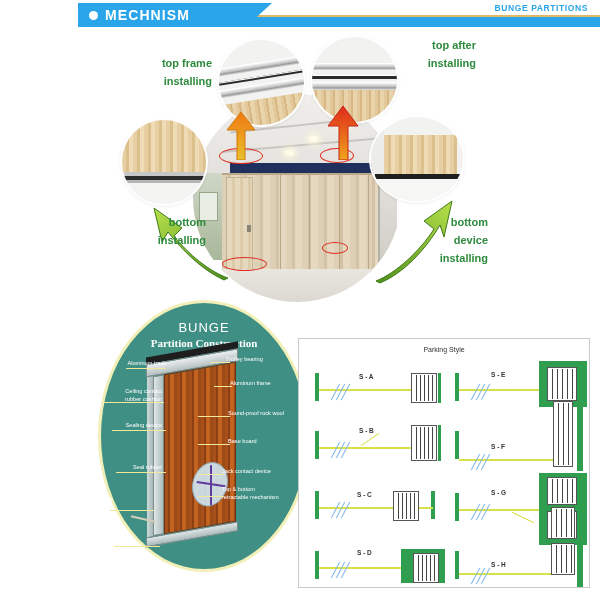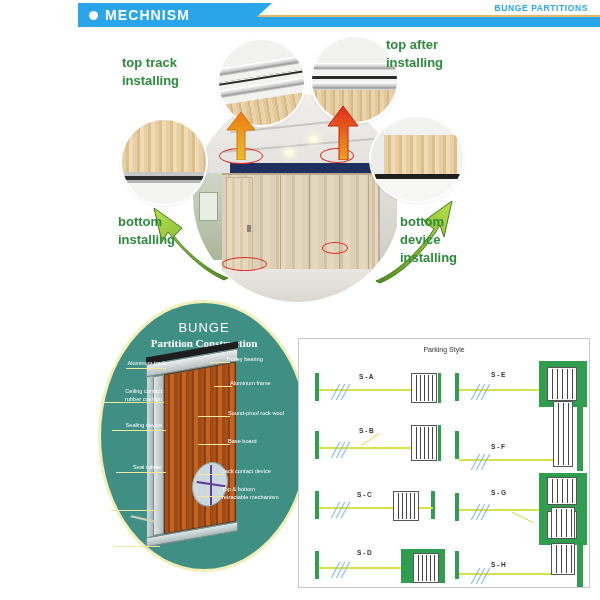--- a/index.html
+++ b/index.html
@@ -149,22 +149,22 @@
   }
   .mp-spot{ position:absolute; width:9px; height:6px; border-radius:50%;
     background:#fffbe8; box-shadow:0 0 6px 3px rgba(255,250,220,.85); }
 
   
   .red-ell{ position:absolute; border:1.6px solid #e02b20; border-radius:50%;
             background:transparent; }
   .bigarrow{ position:absolute; }
 
   
-  .lbl{ position:absolute; color:#2e8b3d; font-size:13px; font-weight:bold;
-        line-height:18px; text-align:left; font-family:"Liberation Sans",sans-serif; }
+  .lbl{ position:absolute; color:#2e8b3d; font-size:11px; font-weight:bold;
+        line-height:18px; text-align:right; font-family:"Liberation Sans",sans-serif; }
 
   
   .oval-wrap{ position:absolute; left:98px; top:300px; width:212px; height:272px; }
   .oval{
     position:absolute; inset:0; border-radius:50%;
     background:#3f8f84; border:3px solid #f2f0b8;
   }
   .oval-title{
     position:absolute; left:0; right:0; top:20px; text-align:center;
     color:#ffffff; font-size:13px; letter-spacing:1px;
@@ -365,21 +365,21 @@
       <defs>
           <linearGradient id="gg2" x1="0" y1="1" x2="1" y2="0">
         <stop offset="0" stop-color="#4f8f1e"></stop>
             <stop offset="1" stop-color="#b7e04a"></stop>
           </linearGradient>
         </defs>
       <path d="M6 84 C26 76 50 54 64 32 L54 24 L82 4 L74 40 L70 28 C56 52 34 76 10 86 Z" fill="url(#gg2)" stroke="#3f7a18" stroke-width="1"></path>
     </svg>
 
     <div class="lbl" style="left:122px;top:22px;width:90px;">
-      <div>top track</div>
+      <div>top frame</div>
       <div>installing</div>
     </div>
 
     <div class="lbl" style="left:386px;top:4px;width:90px;">
       <div>top after</div>
       <div>installing</div>
     </div>
 
     <div class="lbl" style="left:118px;top:181px;width:88px;">
       <div>bottom</div>

